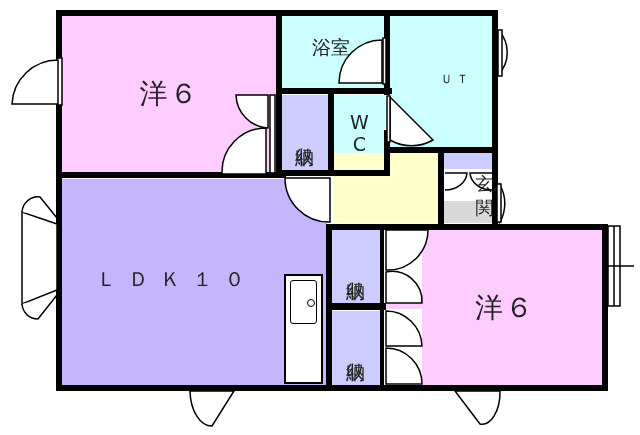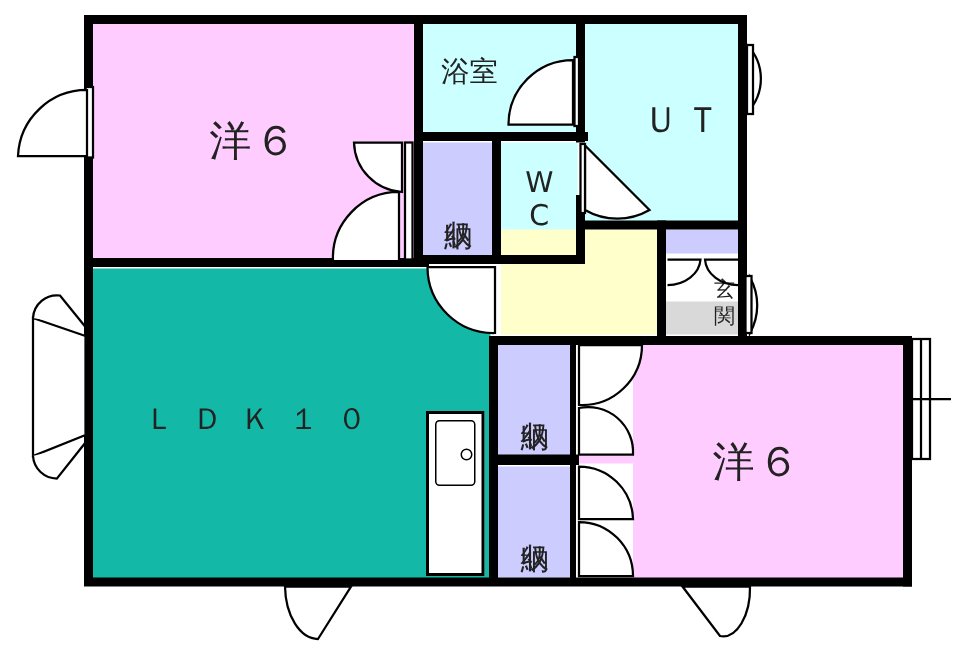--- a/index.html
+++ b/index.html
@@ -4,41 +4,41 @@
 <style>
   html,body{margin:0;padding:0;background:#ffffff;}
   body{width:640px;height:435px;position:relative;overflow:hidden;font-family:"DejaVu Sans","Liberation Sans",sans-serif;}
   .plan{position:absolute;left:0;top:0;width:640px;height:435px;}
   .room{position:absolute;box-sizing:border-box;display:flex;align-items:center;justify-content:center;color:#222;}
   .wall{position:absolute;background:#000;}
   .label{font-size:28px;letter-spacing:2px;white-space:nowrap;}
   .label-wide{font-size:20px;letter-spacing:12px;}
   .vert{writing-mode:vertical-rl;font-size:19px;letter-spacing:1px;}
   .vert-latin{display:flex;flex-direction:column;align-items:center;font-size:19px;line-height:22px;}
-  .small{font-size:14px;margin-left:32px;}
+  .small{font-size:18px;margin-left:32px;}
   svg{position:absolute;overflow:visible;}
   .sink{position:absolute;box-sizing:border-box;border:2px solid #000;background:#fff;}
   .sink-basin{position:absolute;box-sizing:border-box;border:1.5px solid #000;border-radius:3px;background:#fff;}
   .sink-drain{position:absolute;width:6px;height:6px;border:1.5px solid #000;border-radius:50%;background:#fff;}
 </style>
 </head>
 <body>
 
 <div class="plan">
 
   <div class="room" style="left:62px;top:15px;width:215px;height:158px;background:#ffccff;">
     <span class="label">洋６</span>
   </div>
 
-  <div class="room" style="left:282px;top:15px;width:103px;height:74px;background:#ccffff;align-items:flex-start;justify-content:flex-start;padding:20px 0 0 12px;">
+  <div class="room" style="left:282px;top:15px;width:103px;height:74px;background:#ccffff;align-items:flex-start;justify-content:flex-start;padding:20px 0 0 30px;">
     <span class="label" style="font-size:19px;letter-spacing:0;">浴室</span>
   </div>
 
   <div class="room" style="left:390px;top:15px;width:103px;height:133px;background:#ccffff;padding-left:30px;padding-bottom:4px;">
-    <span class="label" style="font-size:24px;letter-spacing:4px;">ＵＴ</span>
+    <span class="label" style="font-size:12px;letter-spacing:4px;">ＵＴ</span>
   </div>
 
   <div class="room" style="left:282px;top:95px;width:47px;height:76px;background:#ccccff;">
     <span class="vert">収納</span>
   </div>
 
   <div class="room" style="left:334px;top:95px;width:51px;height:76px;background:#ccffff;">
     <div class="vert-latin">
       <span>W</span>
       <span>C</span>
@@ -46,21 +46,21 @@
   </div>
 
   <div class="room" style="left:334px;top:153px;width:106px;height:70px;background:#ffffcc;"></div>
 
   <div class="room" style="left:444px;top:153px;width:49px;height:16px;background:#ccccff;"></div>
   <div class="room" style="left:444px;top:172px;width:49px;height:51px;background:#ffffff;align-items:flex-end;">
     <div style="position:absolute;left:0;bottom:0;width:49px;height:22px;background:#d9d9d9;"></div>
     <span class="small" style="position:relative;margin-bottom:3px;">玄関</span>
   </div>
 
-  <div class="room" style="left:62px;top:179px;width:265px;height:208px;background:#14b8a6;padding-right:36px;padding-bottom:8px;">
+  <div class="room" style="left:62px;top:179px;width:265px;height:208px;background:#c4b5fd;padding-right:36px;padding-bottom:8px;">
     <span class="label label-wide">ＬＤＫ１０</span>
   </div>
 
   <div class="room" style="left:332px;top:230px;width:49px;height:74px;background:#ccccff;">
     <span class="vert">収納</span>
   </div>
 
   <div class="room" style="left:332px;top:311px;width:49px;height:74px;background:#ccccff;">
     <span class="vert">収納</span>
   </div>

